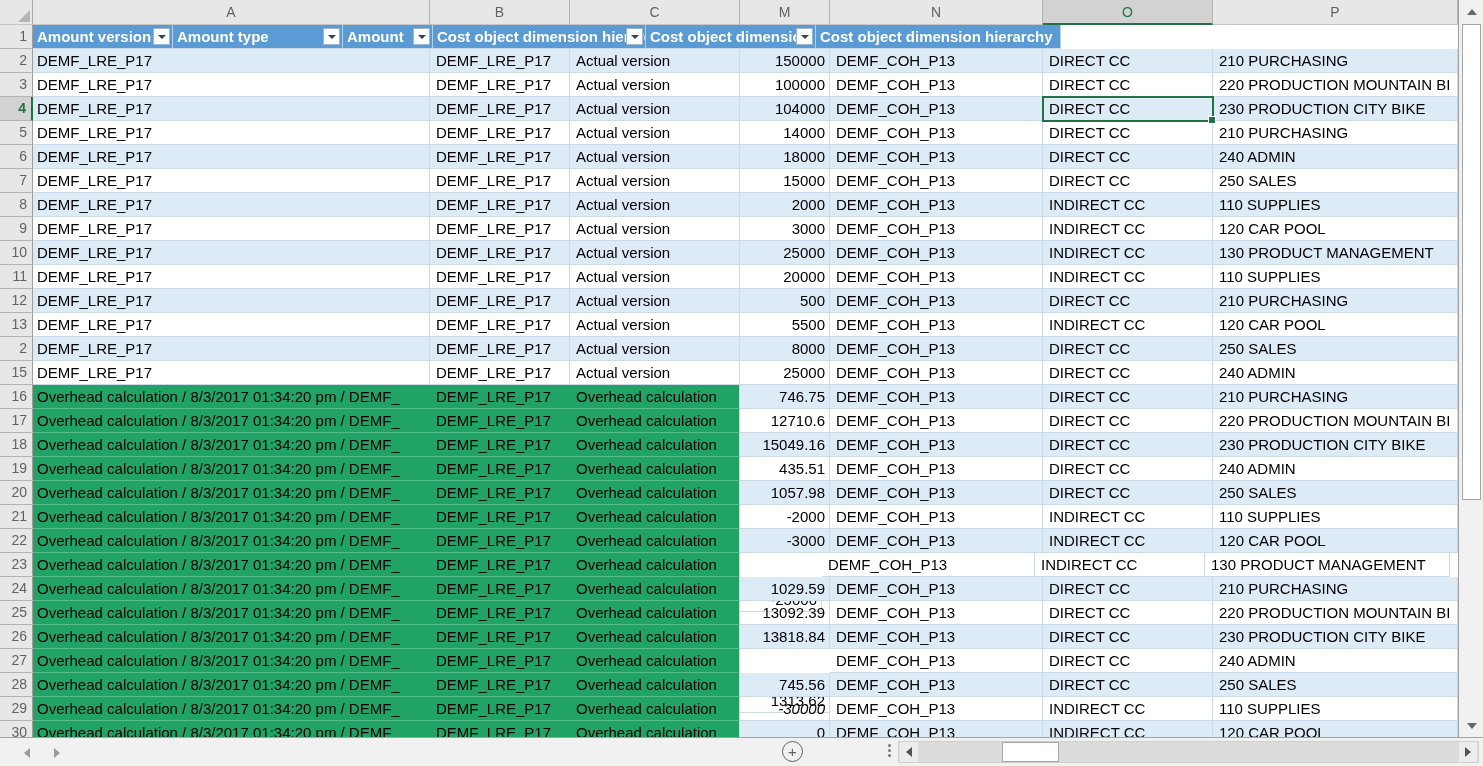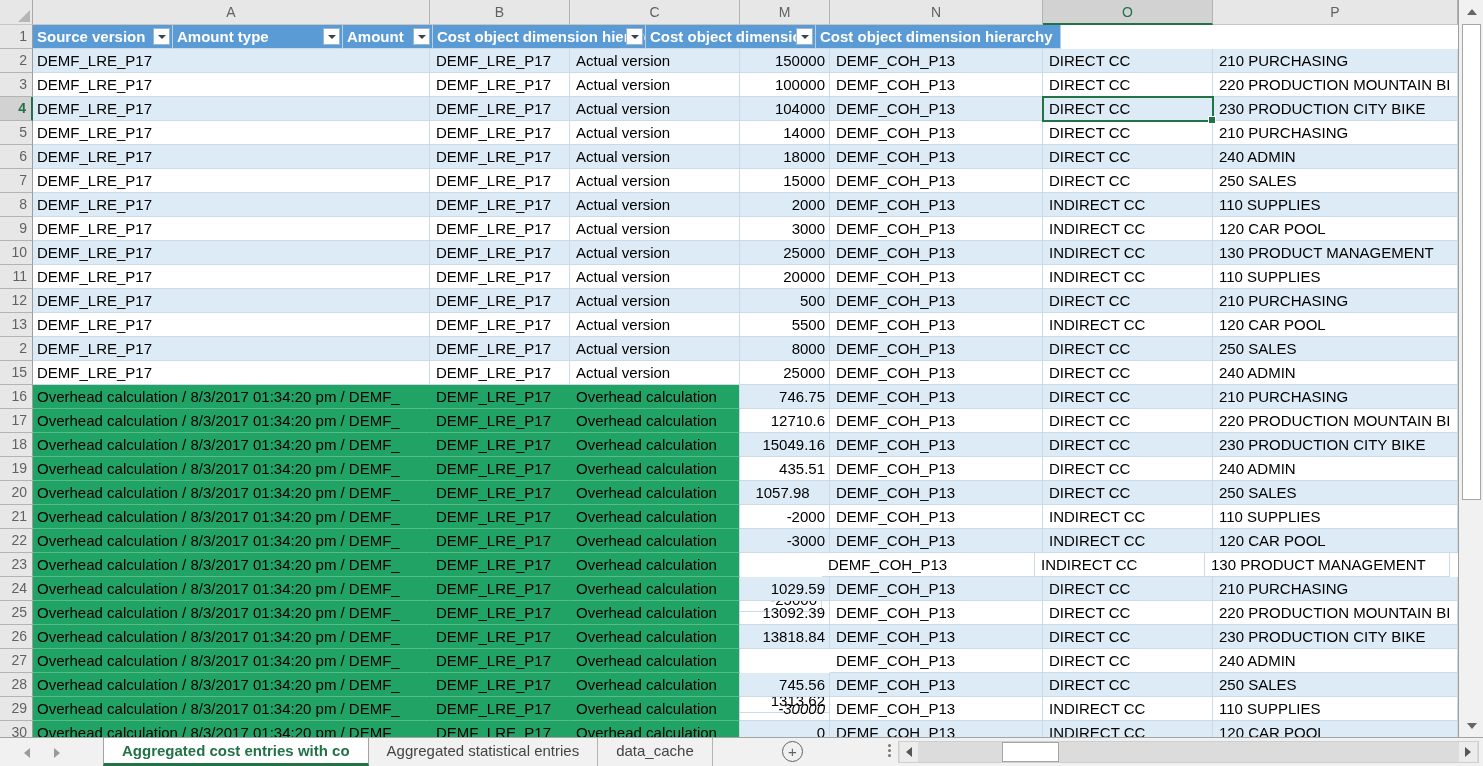--- a/index.html
+++ b/index.html
@@ -114,21 +114,21 @@
       <div class="rn">25</div>
       <div class="rn">26</div>
       <div class="rn">27</div>
       <div class="rn">28</div>
       <div class="rn">29</div>
       <div class="rn">30</div>
     </div>
 
   <div class="grid" id="grid">
       <div class="row">
-        <div class="hc" style="width: 140px;"><div style="display: inline;">Source version</div><div class="fb">
+        <div class="hc" style="width: 140px;"><div style="display: inline;">Amount version</div><div class="fb">
             <div class="ftri"></div>
           </div></div>
         <div class="hc" style="width: 170px;"><div style="display: inline;">Amount type</div><div class="fb">
             <div class="ftri"></div>
           </div></div>
         <div class="hc" style="width: 90px;"><div style="display: inline;">Amount</div><div class="fb">
             <div class="ftri"></div>
           </div></div>
         <div class="hc" style="width: 213px;"><div style="display: inline;">Cost object dimension hierarchy</div><div class="fb">
             <div class="ftri"></div>
@@ -297,21 +297,21 @@
         <div class="dc green lastgreen" style="width: 170px;">Overhead calculation</div>
         <div class="dc amount" style="width: 90px;">435.51</div>
         <div class="dc" style="width: 213px;">DEMF_COH_P13</div>
         <div class="dc" style="width: 170px;">DIRECT CC</div>
         <div class="dc" style="width: 245px;">240 ADMIN</div>
       </div>
       <div class="row band">
         <div class="dc a green" style="width: 397px;">Overhead calculation / 8/3/2017 01:34:20 pm / DEMF_</div>
         <div class="dc green" style="width: 140px;">DEMF_LRE_P17</div>
         <div class="dc green lastgreen" style="width: 170px;">Overhead calculation</div>
-        <div class="dc amount" style="width: 90px; text-align: center;">1057.98</div>
+        <div class="dc amount" style="width: 90px;">1057.98</div>
         <div class="dc" style="width: 213px;">DEMF_COH_P13</div>
         <div class="dc" style="width: 170px;">DIRECT CC</div>
         <div class="dc" style="width: 245px;">250 SALES</div>
       </div>
       <div class="row">
         <div class="dc a green" style="width: 397px;">Overhead calculation / 8/3/2017 01:34:20 pm / DEMF_</div>
         <div class="dc green" style="width: 140px;">DEMF_LRE_P17</div>
         <div class="dc green lastgreen" style="width: 170px;">Overhead calculation</div>
         <div class="dc amount" style="width: 90px;">-2000</div>
         <div class="dc" style="width: 213px;">DEMF_COH_P13</div>
@@ -410,25 +410,20 @@
       </div>
     <div class="vs-thumb"></div>
     <div class="vs-down">
         <span class="tri-down"></span>
       </div>
   </div>
 
   <div class="tabbar">
     <span class="nav l"></span>
     <span class="nav r"></span>
-    <div class="tabs" id="tabs">
-        <div class="tab active">Aggregated cost entries with co</div>
-        <div class="tab">Aggregated statistical entries</div>
-        <div class="tab">data_cache</div>
-      </div>
     <div class="addsheet">+</div>
     <div class="dots">
         <i></i>
         <i></i>
         <i></i>
       </div>
     <div class="hscroll">
       <div class="hs-left">
           <span class="tri-left"></span>
         </div>

